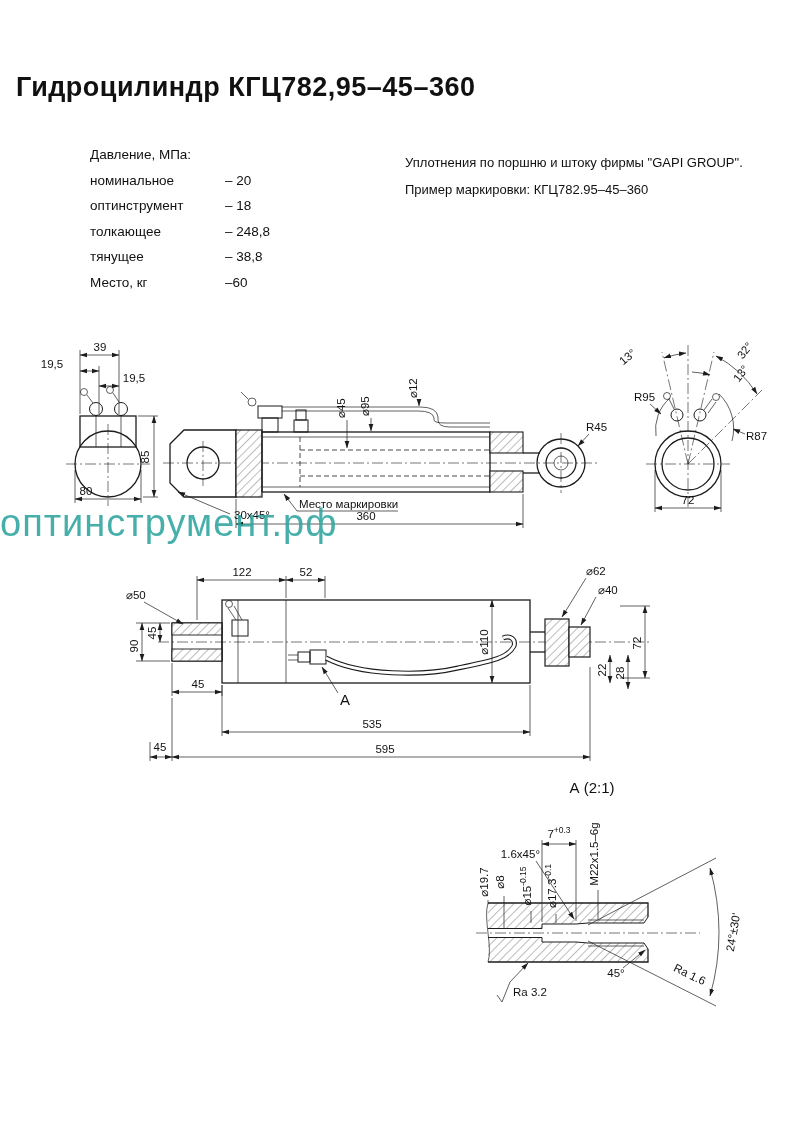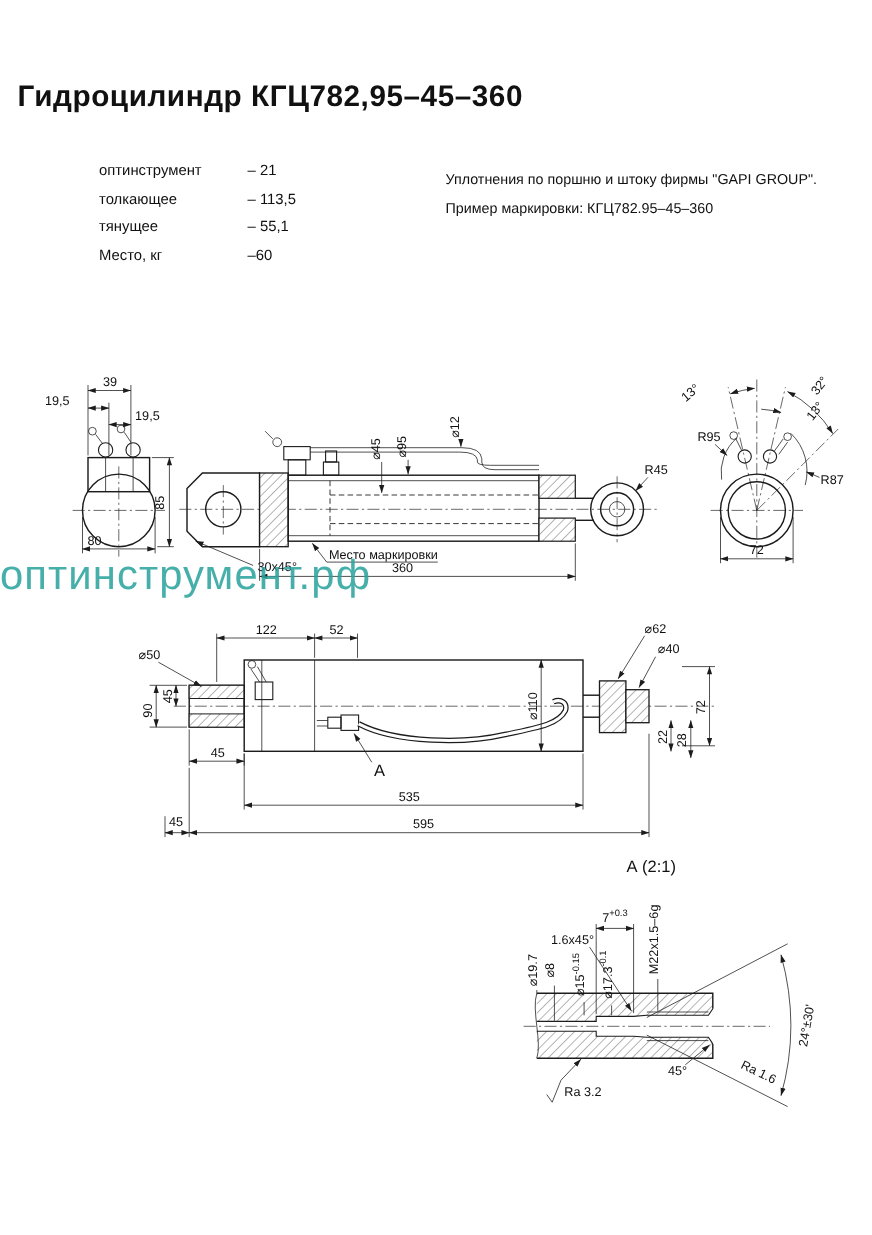--- a/index.html
+++ b/index.html
@@ -260,23 +260,25 @@
       <line class="dim ae" x1="623" y1="968" x2="645" y2="950"></line>
       <polyline class="tn" points="497,995 502,1002 510,982"></polyline>
       <line class="dim ae" x1="510" y1="982" x2="528" y2="963"></line>
       <text class="d" x="513" y="996">Ra 3.2</text>
     </g>
   </svg>
 
   <h1 class="title">Гидроцилиндр КГЦ782,95–45–360</h1>
 
   <div class="specs">
-    <div class="spec-row"><span>оптинструмент</span><span class="spec-value">– 21</span></div>
-    <div class="spec-row"><span>толкающее</span><span class="spec-value">– 113,5</span></div>
-    <div class="spec-row"><span>тянущее</span><span class="spec-value">– 55,1</span></div>
+    <div class="spec-row"><span>Давление, МПа:</span><span class="spec-value"></span></div>
+    <div class="spec-row"><span>номинальное</span><span class="spec-value">– 20</span></div>
+    <div class="spec-row"><span>оптинструмент</span><span class="spec-value">– 18</span></div>
+    <div class="spec-row"><span>толкающее</span><span class="spec-value">– 248,8</span></div>
+    <div class="spec-row"><span>тянущее</span><span class="spec-value">– 38,8</span></div>
     <div class="spec-row"><span>Место, кг</span><span class="spec-value">–60</span></div>
   </div>
 
   <div class="notes">
     <div>Уплотнения по поршню и штоку фирмы "GAPI GROUP".</div>
     <div>Пример маркировки: КГЦ782.95–45–360</div>
   </div>
 
   <div class="watermark">оптинструмент.рф</div>
 

